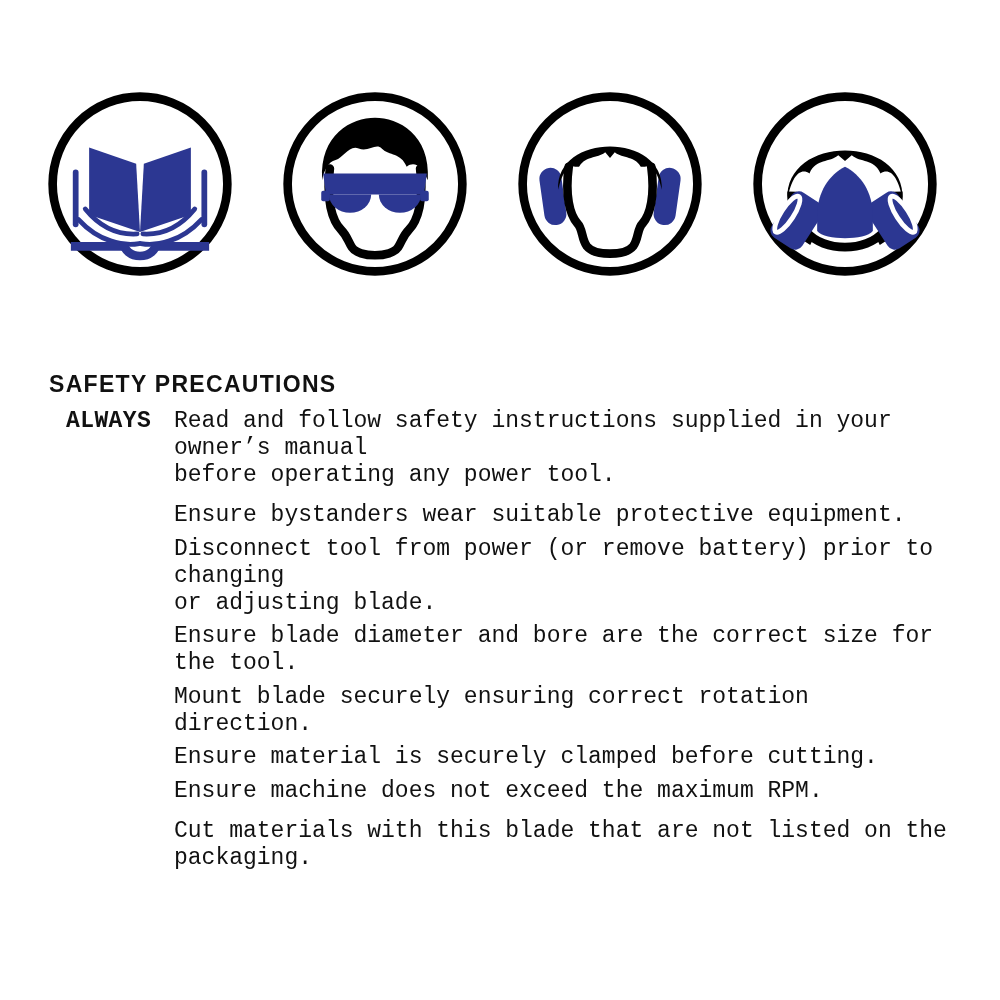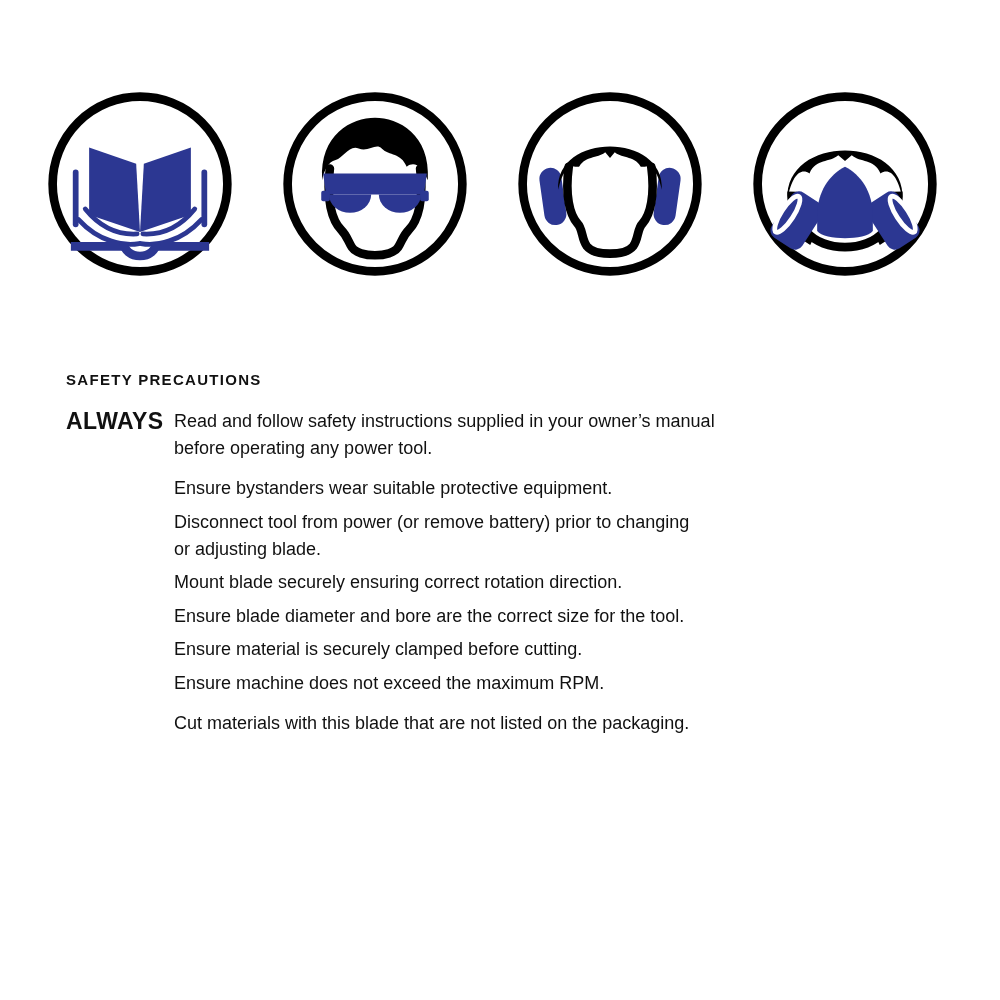--- a/index.html
+++ b/index.html
@@ -11,31 +11,31 @@
   html,body{margin:0;padding:0;}
   body{
     width:1000px;height:1000px;background:var(--background);
     font-family:"Liberation Sans", sans-serif;color:var(--text);
   }
   .canvas{position:relative;width:1000px;height:1000px;background:var(--background);overflow:hidden;}
   .icons{position:absolute;top:88px;left:44px;display:flex;gap:43px;}
   .icon{width:192px;height:192px;}
   .icon svg{display:block;width:100%;height:100%;}
   .heading{
-    position:absolute;left:66px;top:371px;
-    font-size:15px;font-weight:bold;letter-spacing:1.3px;color:var(--text);
+    position:absolute;left:49px;top:371px;
+    font-size:23px;font-weight:bold;letter-spacing:1.3px;color:var(--text);
   }
   .list{position:absolute;left:66px;top:408px;width:885px;}
-  .row{display:flex;margin-bottom:6.5px;}
+  .row{display:flex;margin-bottom:6.5px;font-family:Liberation Mono, monospace;}
   .row .label{
     flex:0 0 108px;width:108px;
     font-weight:bold;font-size:23px;line-height:27px;letter-spacing:0.4px;
   }
   .row .text{
-    font-size:18px;line-height:27px;white-space:pre-line;
+    font-size:23px;line-height:27px;white-space:pre-line;
   }
 </style>
 </head>
 <body>
 
 <div class="canvas">
 
   <div class="icons">
 
     <div class="icon">
@@ -125,25 +125,25 @@
       <div class="label"></div>
       <div class="text">Ensure bystanders wear suitable protective equipment.</div>
     </div>
     <div class="row">
       <div class="label"></div>
       <div class="text">Disconnect tool from power (or remove battery) prior to changing
 or adjusting blade.</div>
     </div>
     <div class="row">
       <div class="label"></div>
-      <div class="text">Mount blade securely ensuring correct rotation direction.</div>
+      <div class="text">Ensure blade diameter and bore are the correct size for the tool.</div>
     </div>
     <div class="row">
       <div class="label"></div>
-      <div class="text">Ensure blade diameter and bore are the correct size for the tool.</div>
+      <div class="text">Mount blade securely ensuring correct rotation direction.</div>
     </div>
     <div class="row">
       <div class="label"></div>
       <div class="text">Ensure material is securely clamped before cutting.</div>
     </div>
     <div class="row">
       <div class="label"></div>
       <div class="text">Ensure machine does not exceed the maximum RPM.</div>
     </div>
     <div class="row">

